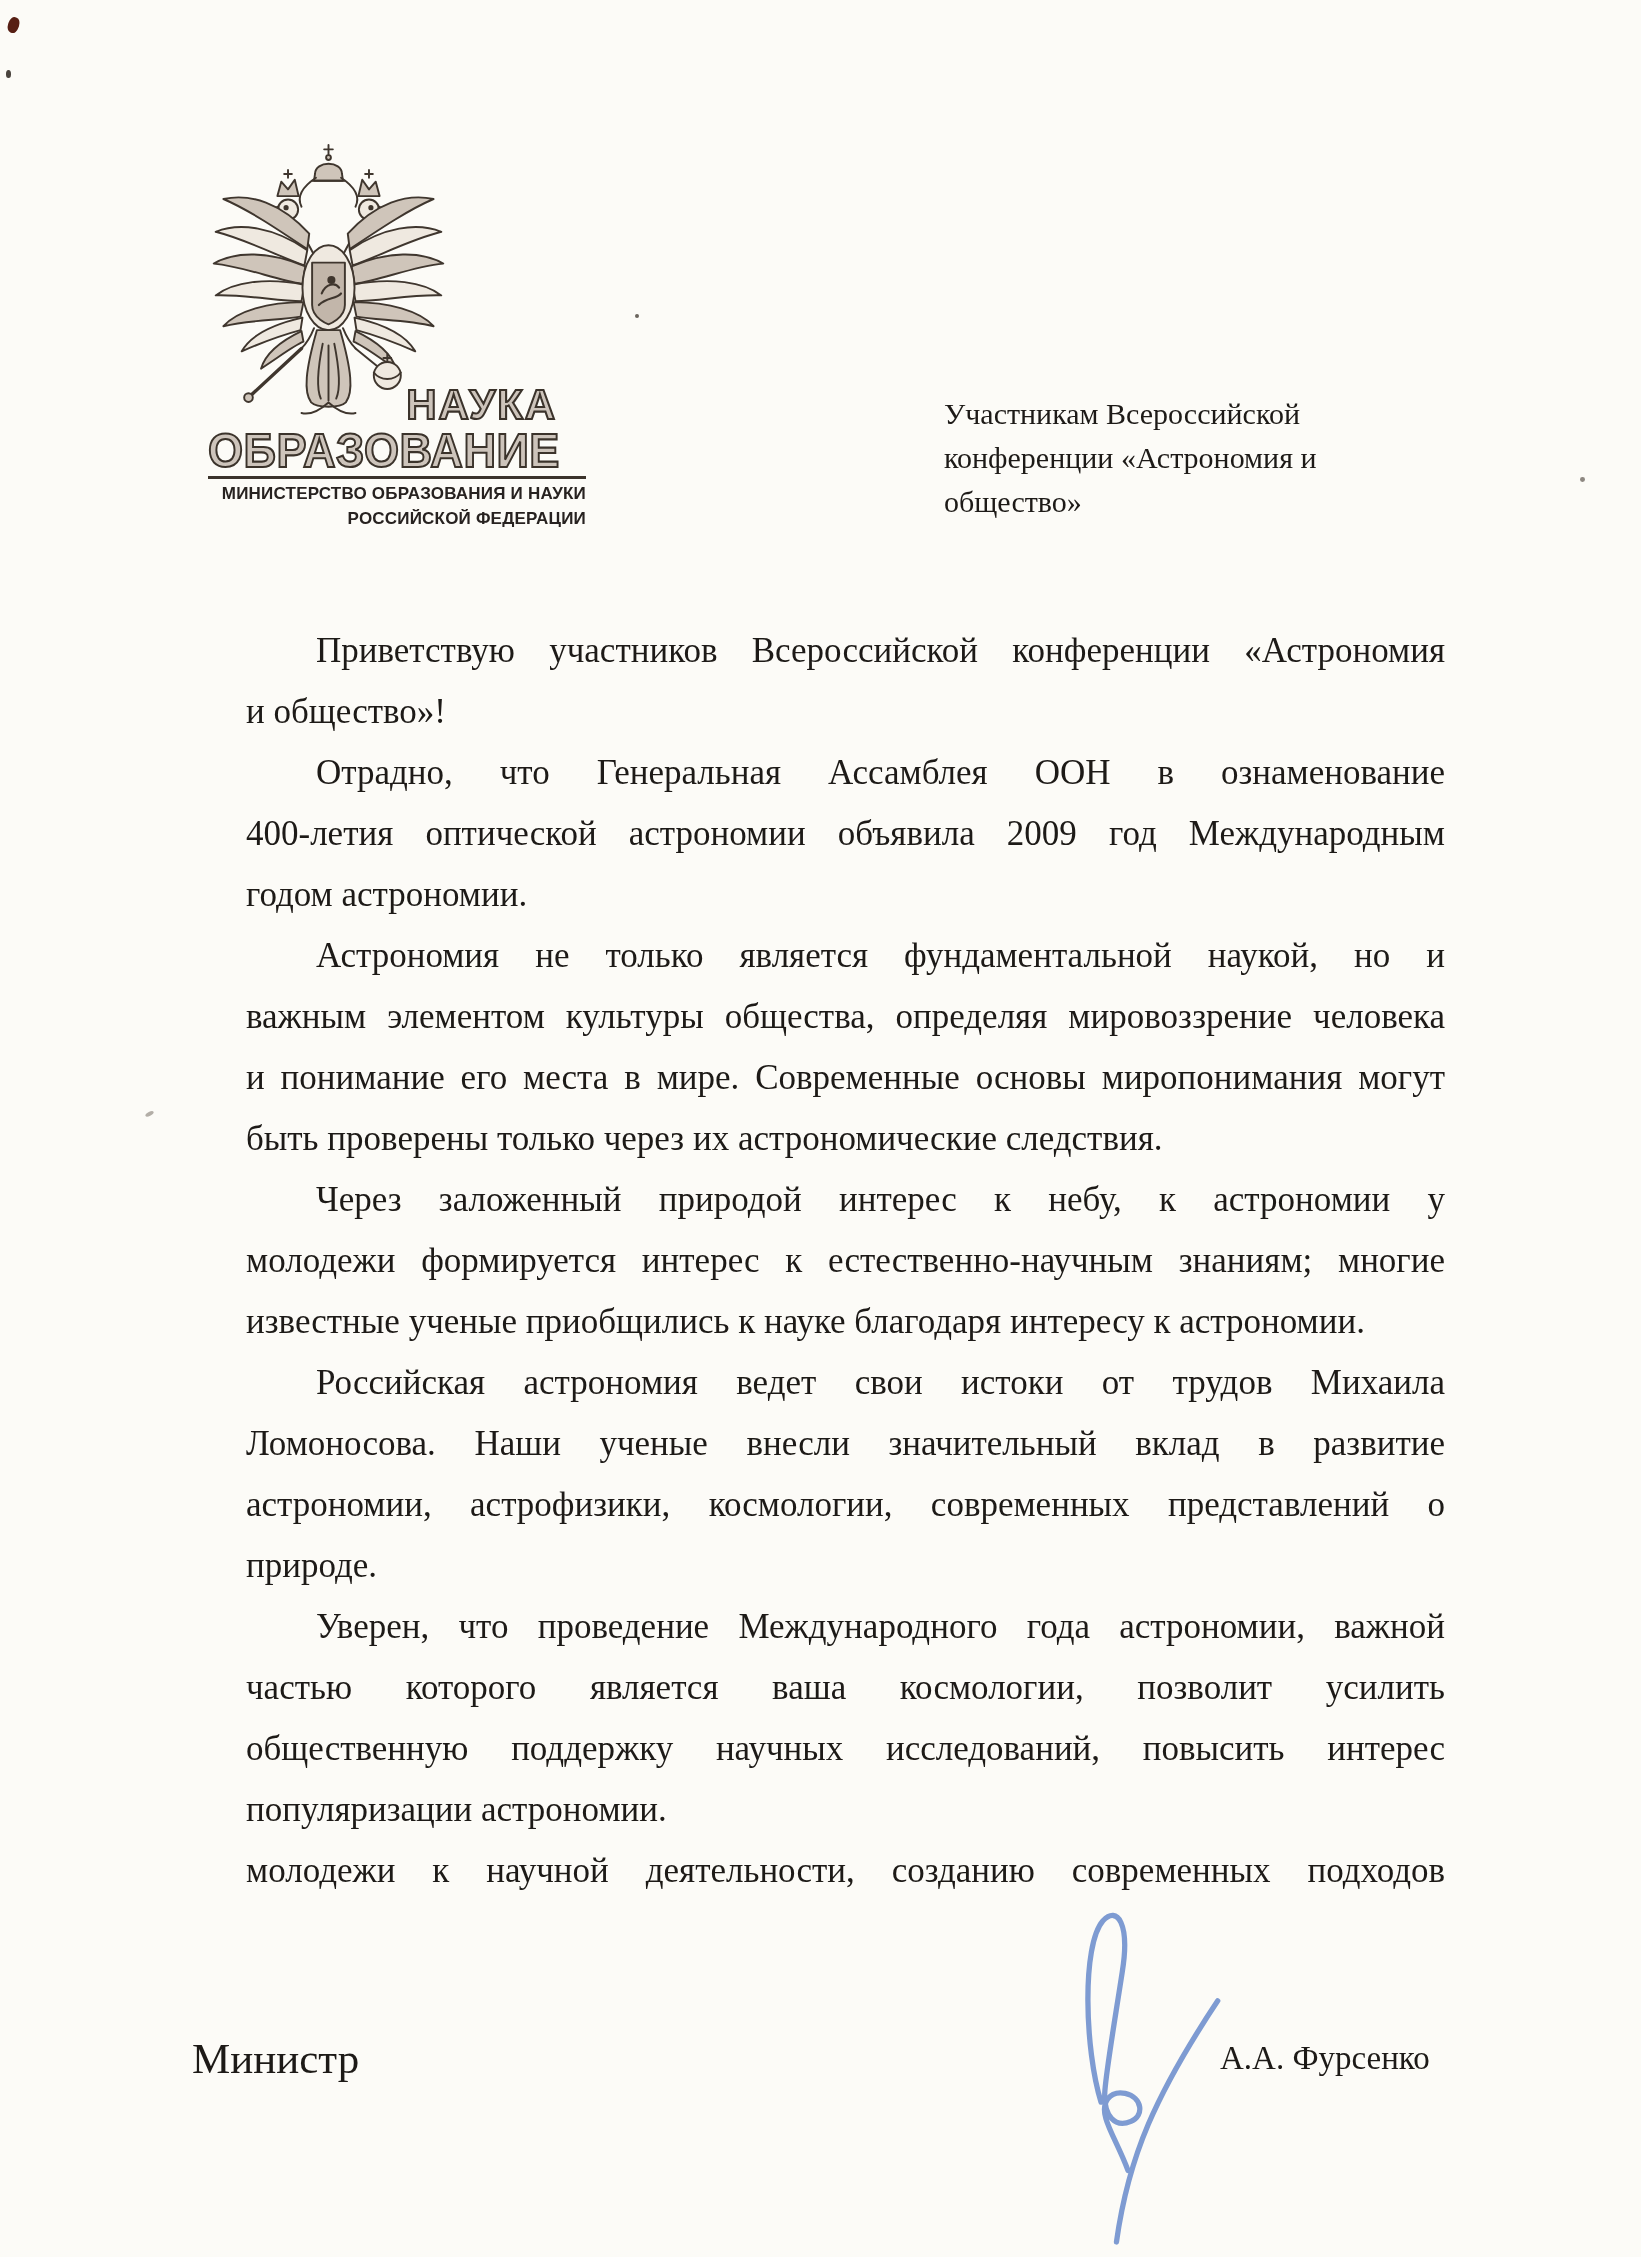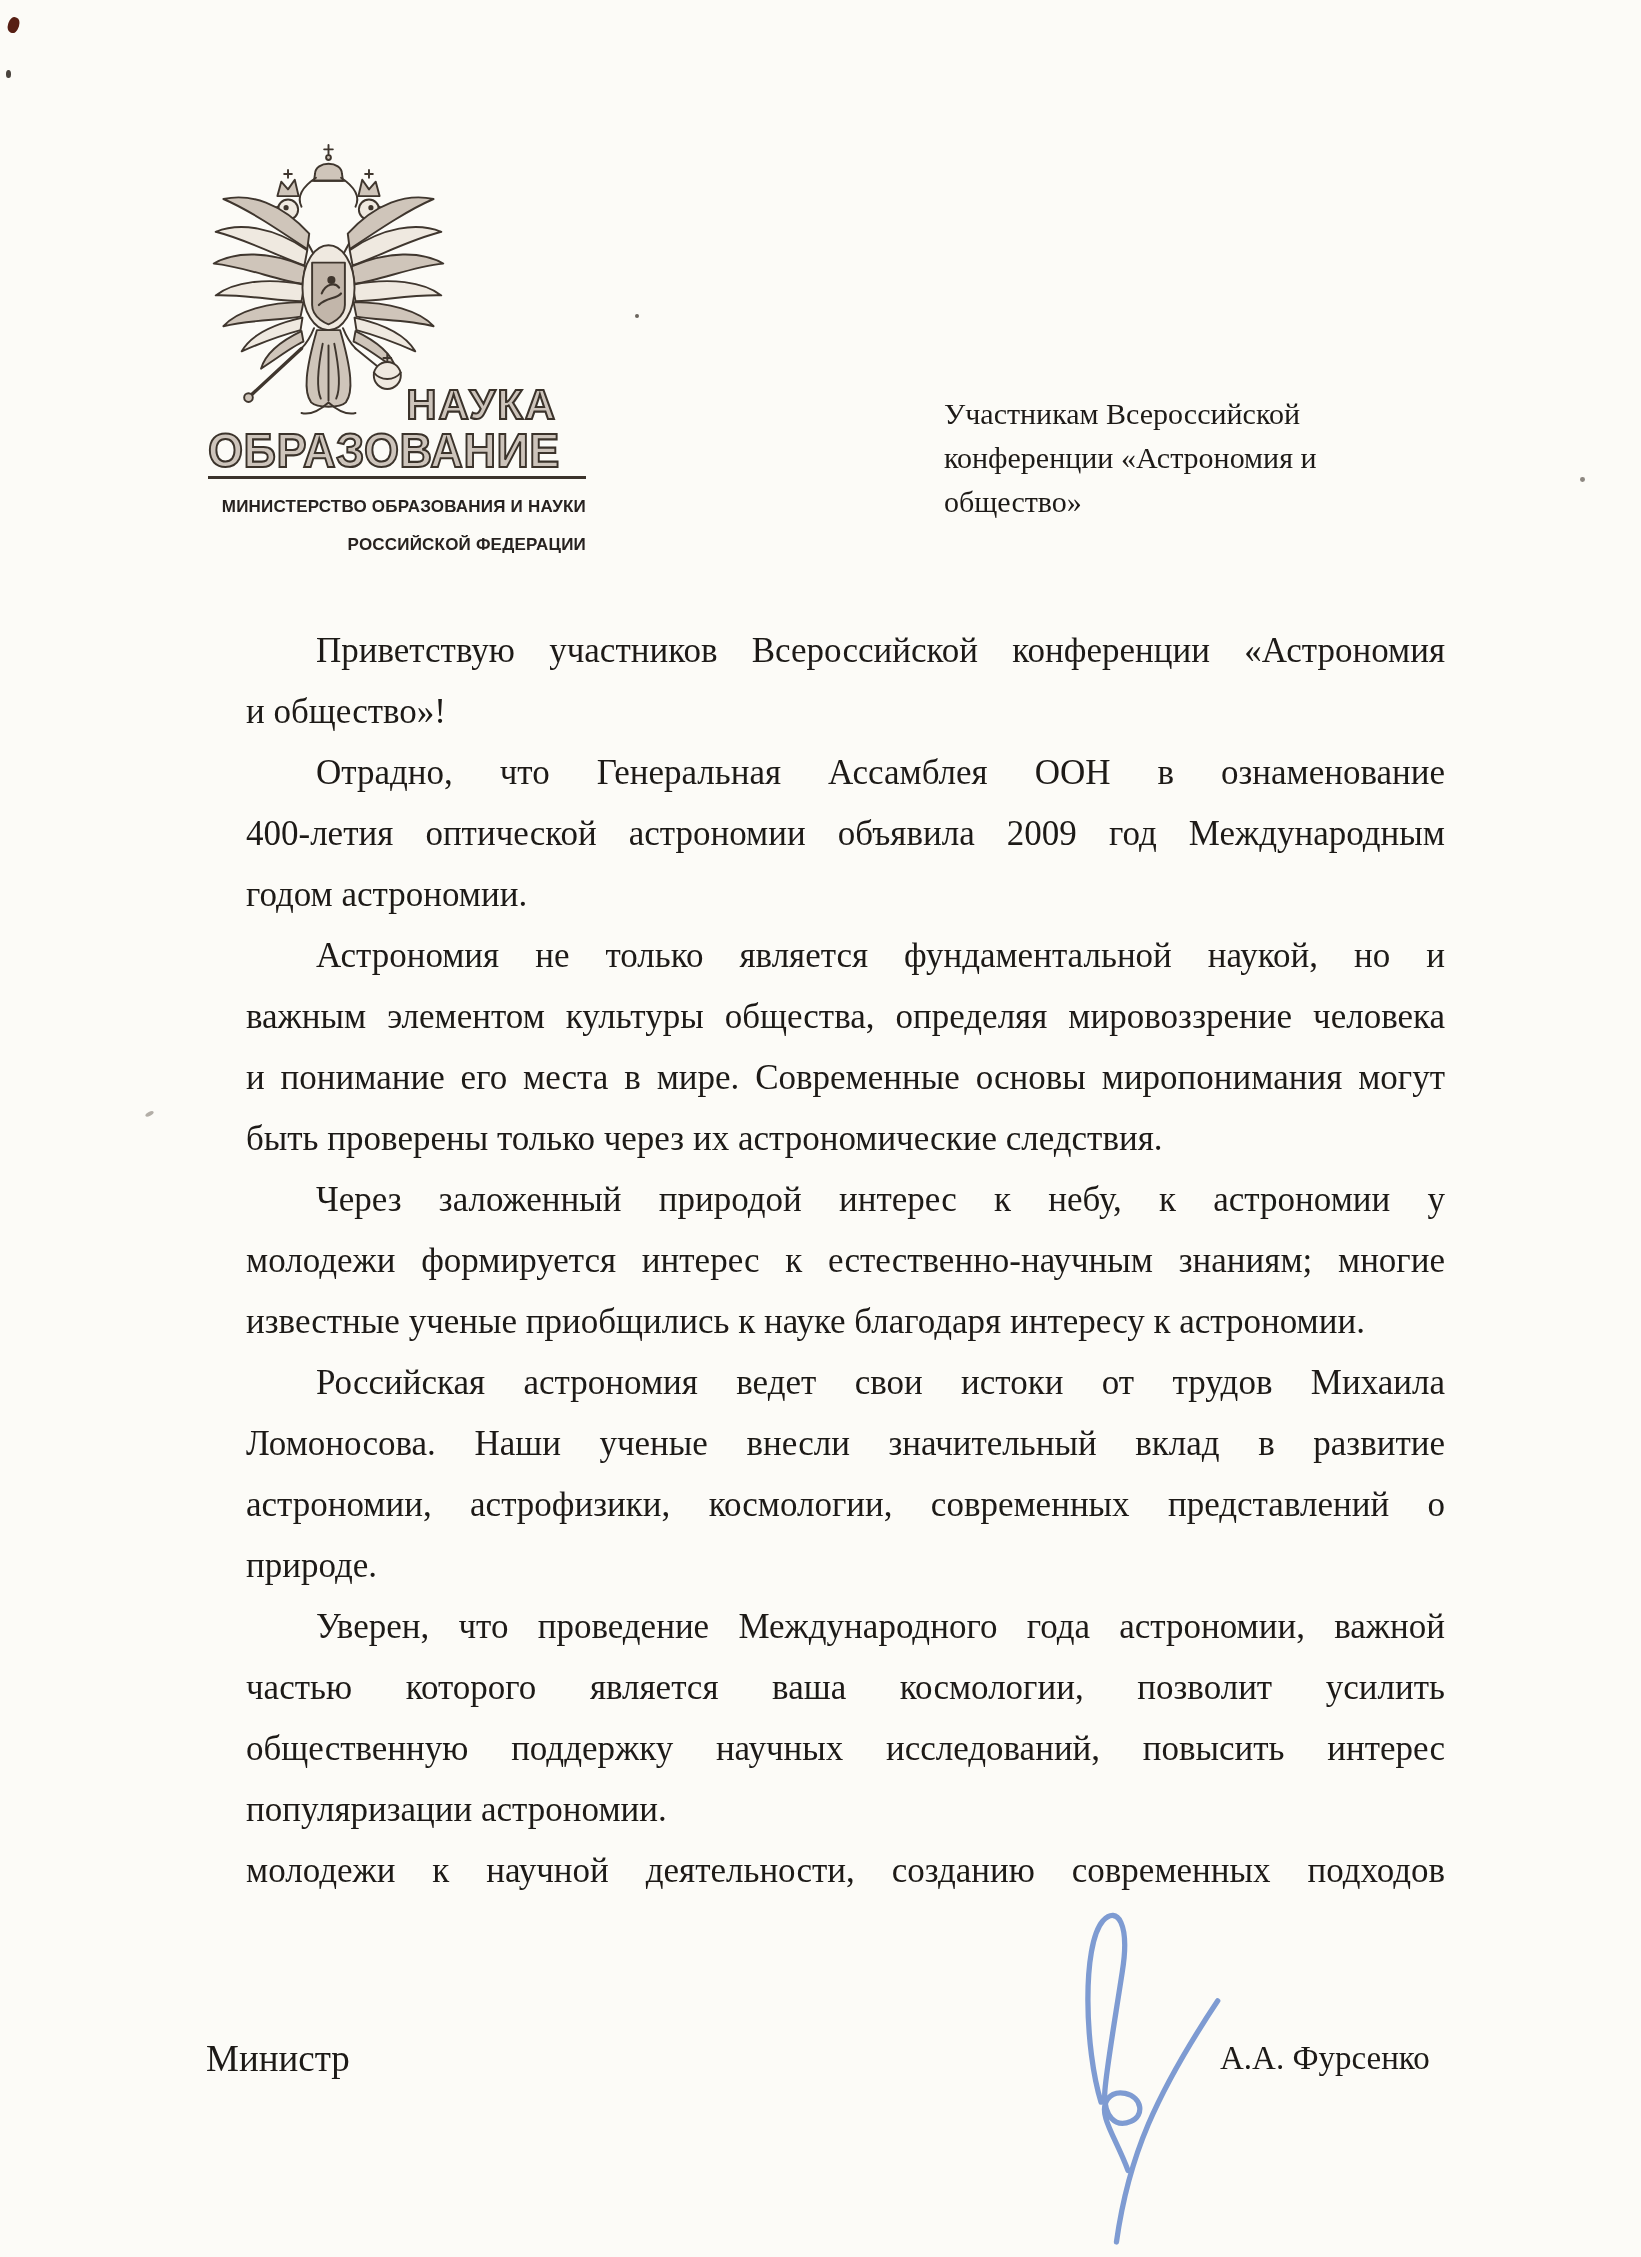--- a/index.html
+++ b/index.html
@@ -28,37 +28,37 @@
     color:#cdc4bb; -webkit-text-stroke:2.1px #3b332b;
   }
   .brand-line2 {
     font-size:49px; line-height:44px; font-weight:700; letter-spacing:0.5px;
     color:#cdc4bb; -webkit-text-stroke:2.1px #3b332b;
     transform:scaleX(0.92); transform-origin:left;
     white-space:nowrap;
   }
   .logo-divider { margin-top:3.9px; height:2.9px; background:#3b332b; }
   .ministry {
-    margin-top:18px; text-align:right;
+    margin-top:5px; text-align:right;
     font-size:17px; line-height:20px; font-weight:700; letter-spacing:0.2px;
     color:#272220; white-space:nowrap;
   }
 
   
   .addressee { position:absolute; left:944px; top:392px; width:463px; font-size:30px; line-height:44px; }
 
   
   .letter-body { position:absolute; left:198px; top:620px; width:1247px; font-size:35px; line-height:61px; }
   .para { margin:0; }
   .line  { text-align:justify; text-align-last:justify; white-space:nowrap;margin-left:48px; }
   .line.first { text-indent:70px; }
   .line.last  { text-align-last:left; white-space:normal; }
 
   
-  .sign-title { position:absolute; left:206px;  top:2028px; font-size:37px; line-height:61px; }
+  .sign-title { position:absolute; left:192px;  top:2028px; font-size:43px; line-height:61px; }
   .sign-name  { position:absolute; left:1220px; top:2028px; font-size:33px; line-height:61px; }
   .signature  { position:absolute; left:1048px; top:1904px; width:217px; height:348px; }
 </style>
 </head>
 <body>
 
 <div class="page">
 
   <div class="speck speck-a"></div>
   <div class="speck speck-b"></div>

